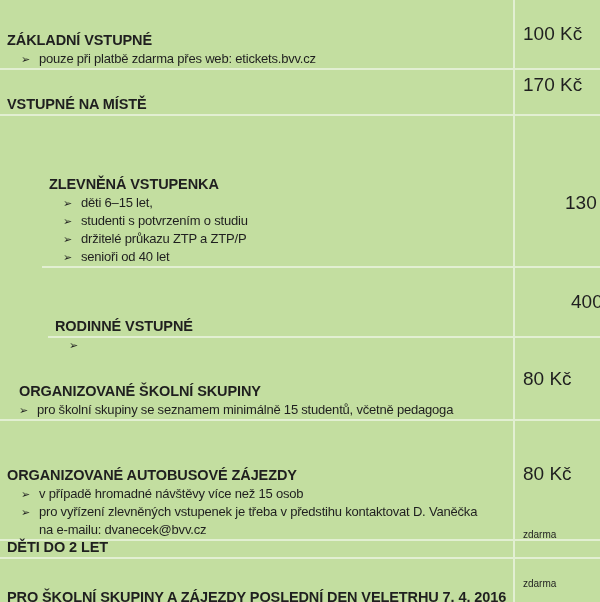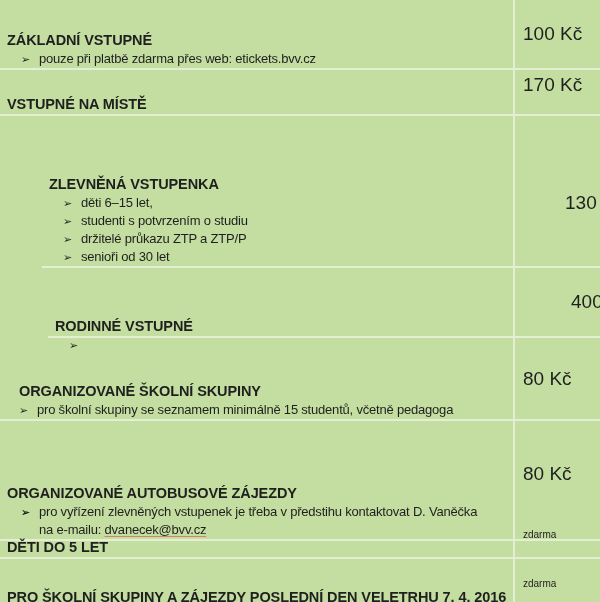--- a/index.html
+++ b/index.html
@@ -74,21 +74,20 @@
       position: absolute;
       left: 0;
       top: 0;
       font-size: 11px;
       line-height: 18px;
     }
     .cont {
       display: block;
     }
     .email {
-      text-decoration: underline;
       text-decoration-color: #d9826a;
       text-underline-offset: 2px;
     }
     .price {
       position: absolute;
       left: 523px;
       top: 0;
       bottom: 0;
       width: 75px;
       display: flex;
@@ -136,21 +135,21 @@
         <li>
           <span class="bullet">➢</span>
           <span>studenti s potvrzením o studiu</span>
         </li>
         <li>
           <span class="bullet">➢</span>
           <span>držitelé průkazu ZTP a ZTP/P</span>
         </li>
         <li>
           <span class="bullet">➢</span>
-          <span>senioři od 30 let</span>
+          <span>senioři od 40 let</span>
         </li>
       </ul>
     </div>
     <div class="price">130 Kč</div>
   </div>
 
   <div class="row" style="top:268px;height:70px;margin-left:48px;">
     <div class="desc">
       <div class="title">RODINNÉ VSTUPNÉ</div>
       <ul class="bullets">
@@ -174,34 +173,35 @@
     </div>
     <div class="price">80 Kč</div>
   </div>
 
   <div class="row" style="top:409px;height:132px;">
     <div class="desc">
       <div class="title">ORGANIZOVANÉ AUTOBUSOVÉ ZÁJEZDY</div>
       <ul class="bullets">
         <li>
           <span class="bullet">➢</span>
+          <span>v případě hromadné návštěvy více než 15 osob</span>
         </li>
         <li>
           <span class="bullet">➢</span>
           <span>pro vyřízení zlevněných vstupenek je třeba v předstihu kontaktovat D. Vaněčka</span>
           <span class="cont"><span>na e-mailu: </span><span class="email">dvanecek@bvv.cz</span></span>
         </li>
       </ul>
     </div>
     <div class="price">80 Kč</div>
   </div>
 
   <div class="row" style="top:512px;height:47px;">
     <div class="desc">
-      <div class="title">DĚTI DO 5 LET</div>
+      <div class="title">DĚTI DO 2 LET</div>
     </div>
     <div class="price free">zdarma</div>
   </div>
 
   <div class="row" style="top:559px;height:48px;">
     <div class="desc">
       <div class="title">PRO ŠKOLNÍ SKUPINY A ZÁJEZDY POSLEDNÍ DEN VELETRHU 7. 4. 2016</div>
     </div>
     <div class="price free">zdarma</div>
   </div>

